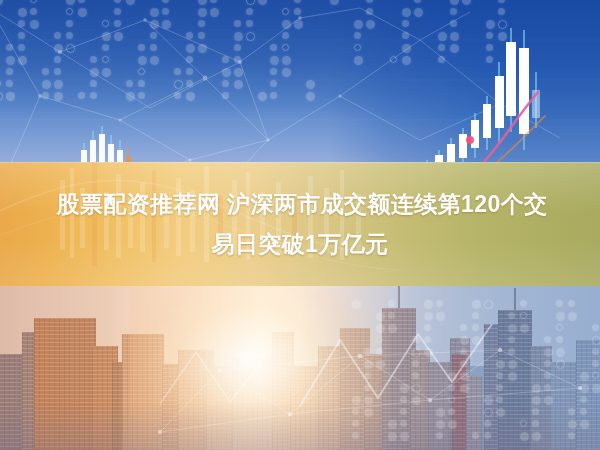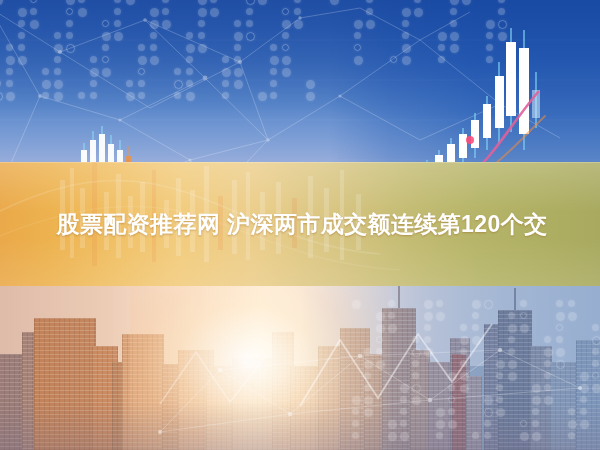--- a/index.html
+++ b/index.html
@@ -483,20 +483,21 @@
       <i style="left:356px;top:32px;width:5px;height:56px;"></i>
     </div>
   <svg class="band-curve" viewBox="0 0 600 124" preserveAspectRatio="none">
     <path d="M-10,54 C60,18 120,8 185,30 C250,52 300,86 380,92" fill="none" stroke="#ffffff" stroke-width="1.6" opacity="0.30"></path>
     <path d="M-10,78 C70,44 140,34 205,56 C270,78 320,104 400,108" fill="none" stroke="#ffffff" stroke-width="1.2" opacity="0.20"></path>
   </svg>
   <div class="goldband-sheen"></div>
 
   <div class="title">
     <div class="ln ln1">股票配资推荐网 沪深两市成交额连续第120个交</div>
+    <div class="ln ln2">易日突破1万亿元</div>
   </div>
 
   <div class="city">
     <div class="city-base"></div>
     <div class="city-sky"></div>
 
     <div id="buildings">
         <div class="bld" style="left:-6px;width:34px;height:96px;background:#8a8396;"></div>
         <div class="bld" style="left:22px;width:18px;height:118px;background:#9a8a92;"></div>
         <div class="bld" style="left:34px;width:62px;height:132px;background:#c08a6a;"></div>

